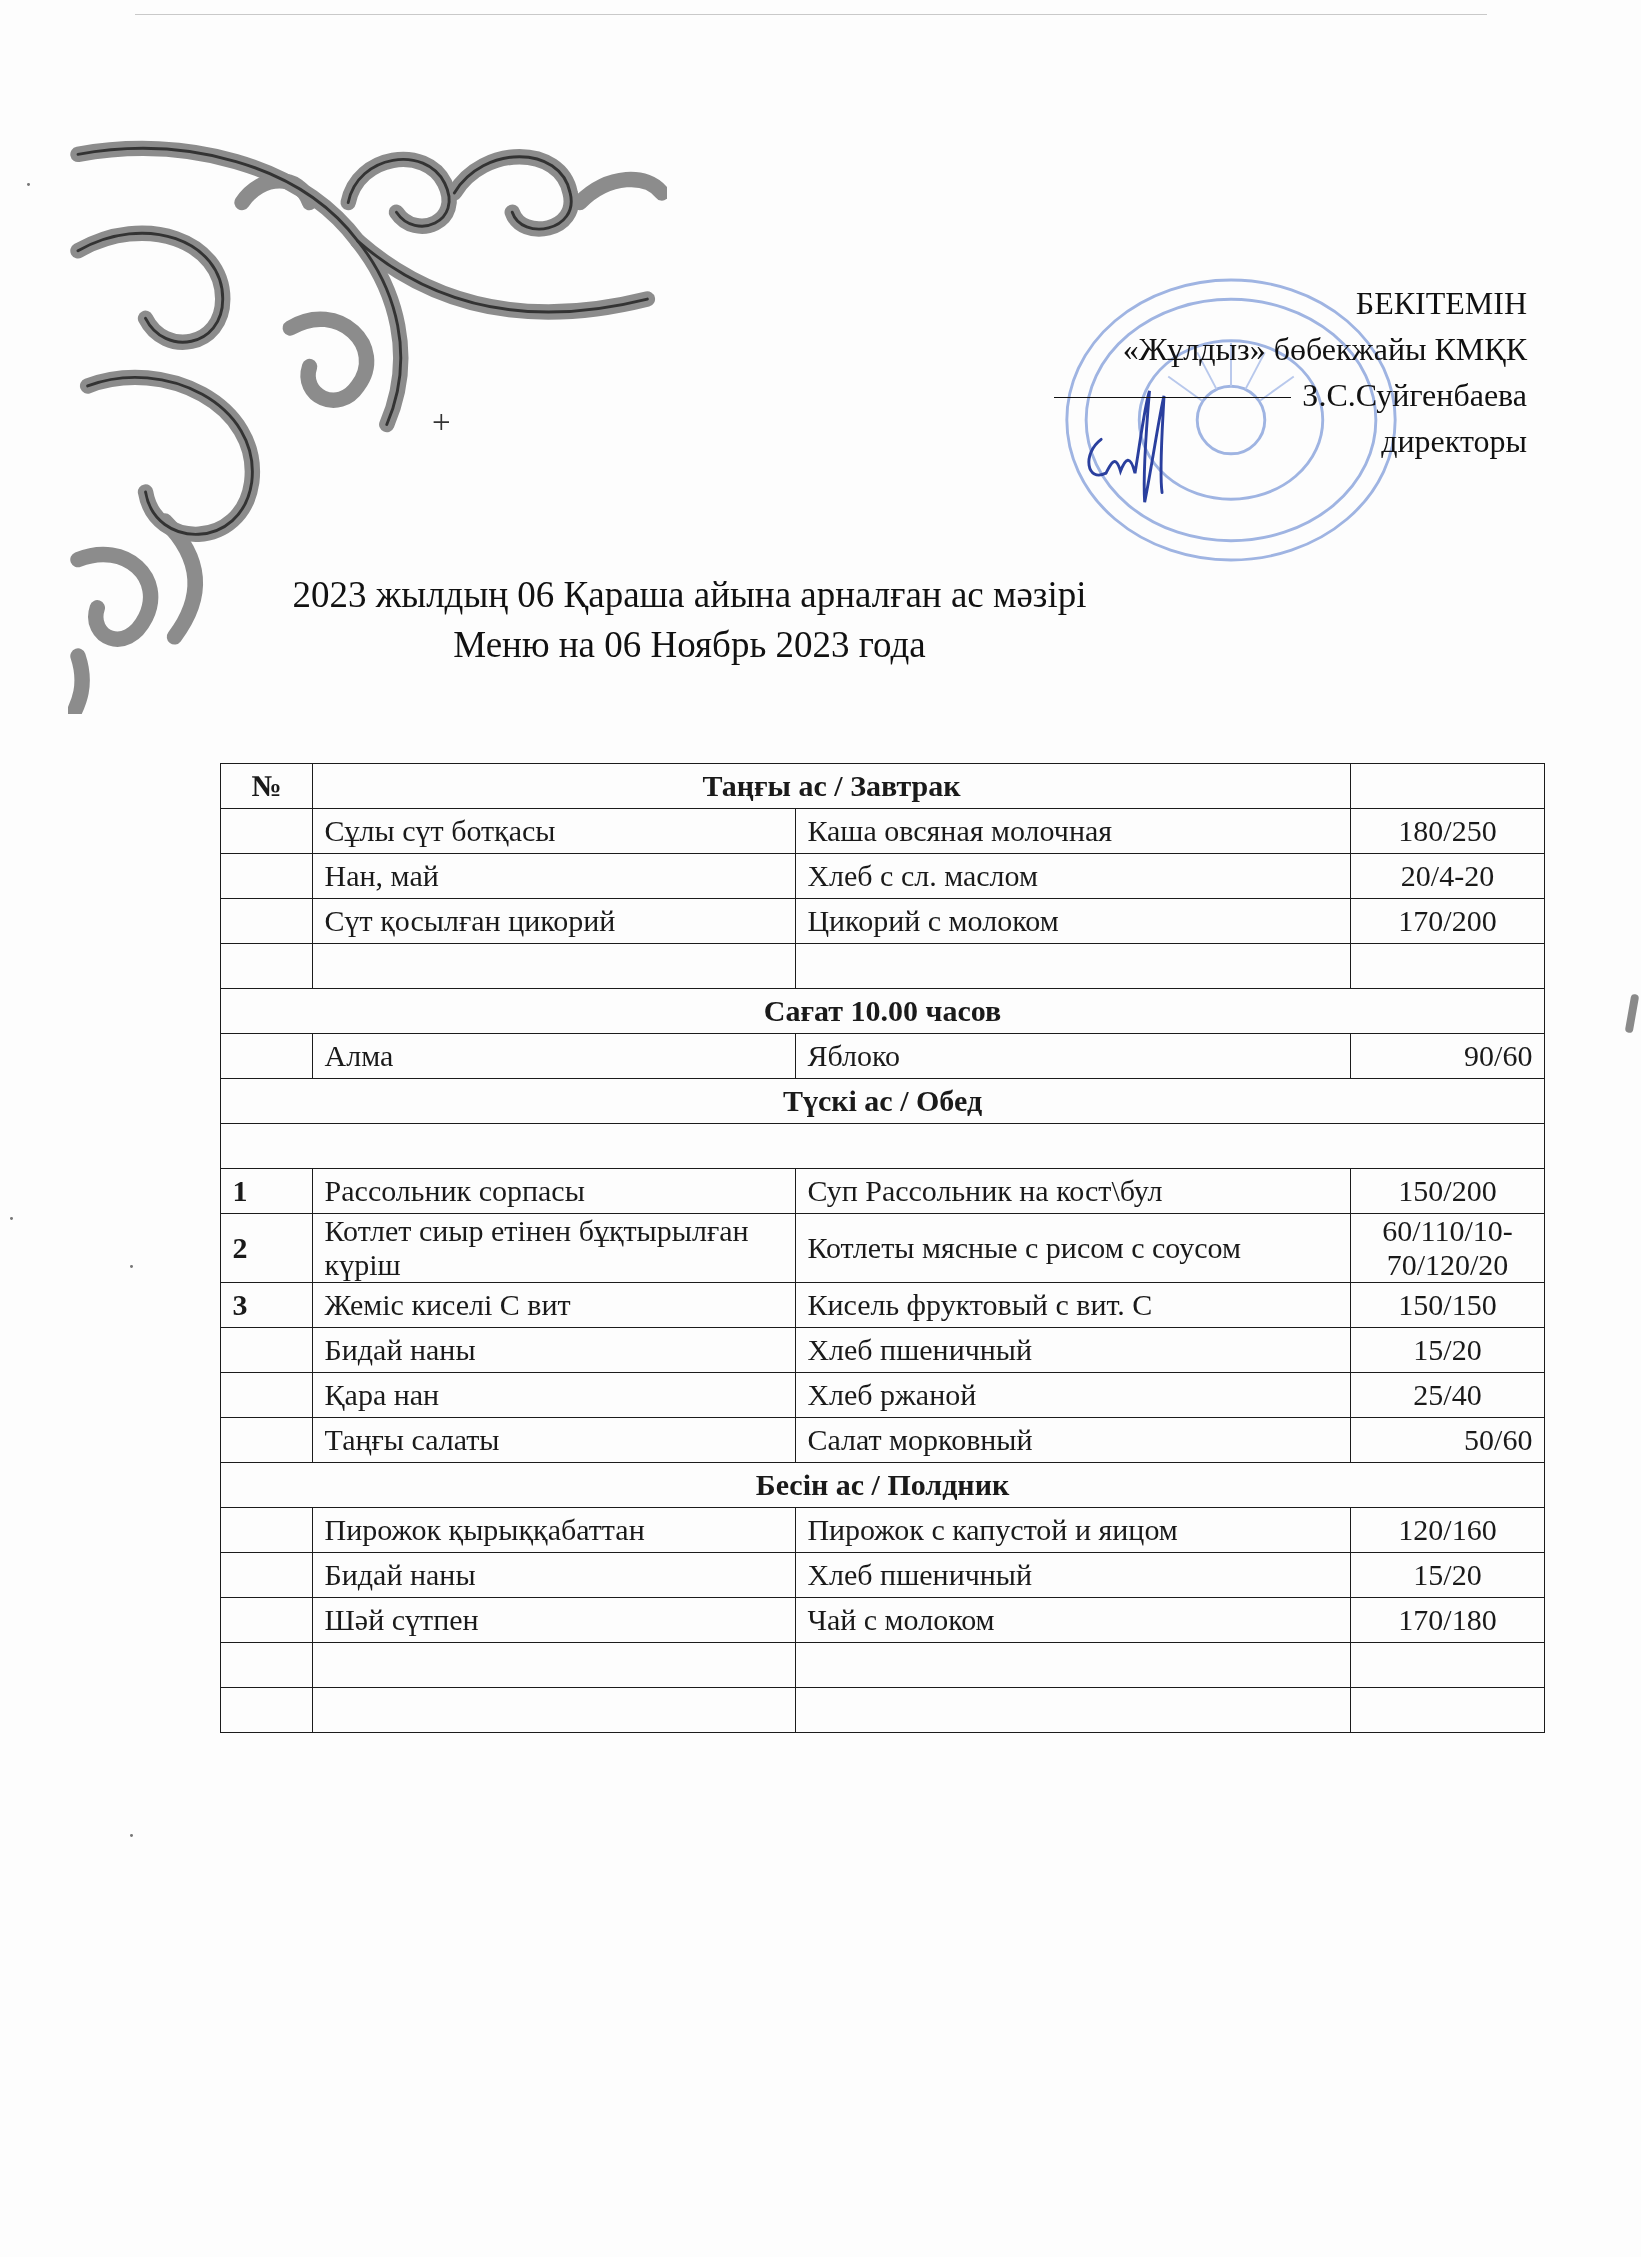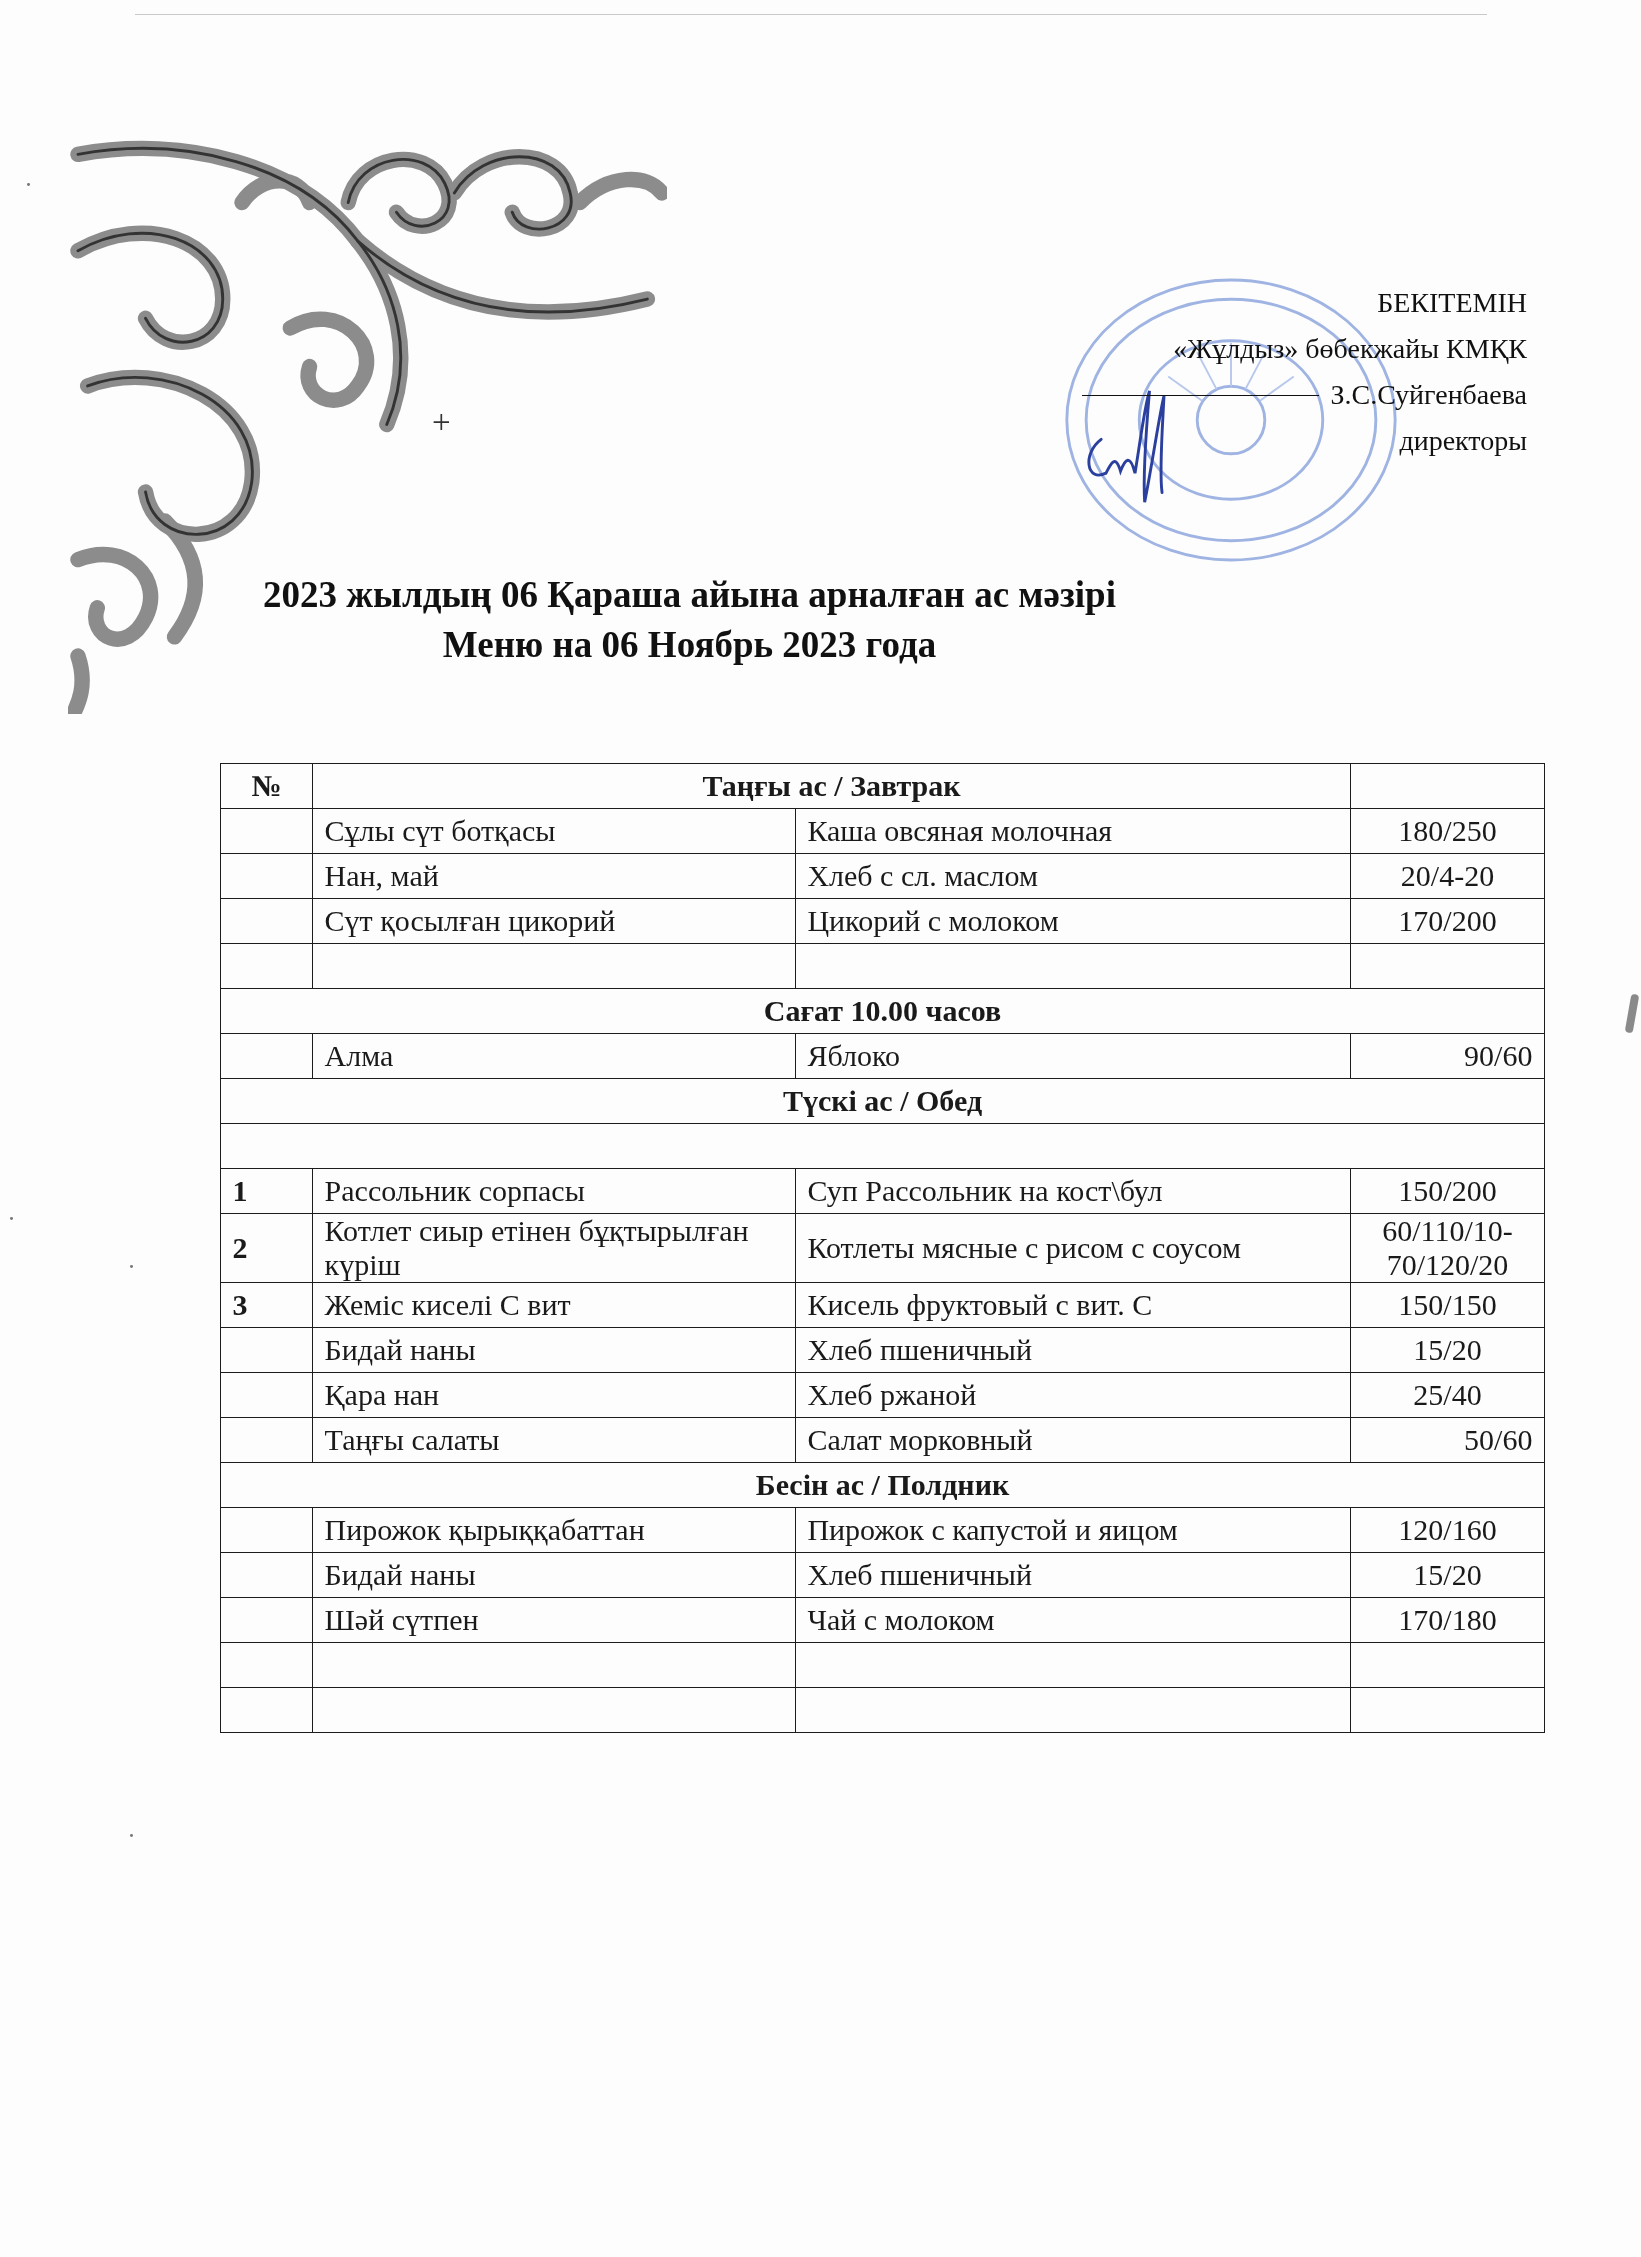--- a/index.html
+++ b/index.html
@@ -4,24 +4,24 @@
 <style>
   html, body { margin: 0; padding: 0; }
   body {
     width: 1641px; height: 2257px; background: #fdfdfd; position: relative; overflow: hidden;
     font-family: "Liberation Serif", "DejaVu Serif", serif; color: #1a1a1a;
   }
   .top-line { position: absolute; left: 135px; top: 13.5px; width: 1352px; height: 1px; background: #c9c9c9; }
   .ornament { position: absolute; left: 68px; top: 135px; width: 599px; height: 579px; }
   .crosshair { position: absolute; left: 432px; top: 406px; font-size: 33px; color: #333; line-height: 1; }
   .stamp { position: absolute; left: 1062px; top: 275px; width: 338px; height: 290px; }
-  .approve { position: absolute; right: 114px; top: 280px; text-align: right; font-size: 28px; line-height: 46px; color: #111; }
+  .approve { position: absolute; right: 114px; top: 280px; text-align: right; font-size: 32px; line-height: 46px; color: #111; }
   .approve .sigline { display: inline-block; width: 237px; border-bottom: 1.9px solid #111; margin-right: 11.6px; vertical-align: 7.7px; }
   .signature { position: absolute; left: 1077px; top: 386px; width: 116px; height: 126px; }
-  .title { position: absolute; left: 0; width: 1379px; top: 570px; text-align: center; font-weight: bold; font-size: 37px; line-height: 50px; color: #111; font-family: "Liberation Serif", serif; }
+  .title { position: absolute; left: 0; width: 1379px; top: 570px; text-align: center; font-weight: normal; font-size: 37px; line-height: 50px; color: #111; font-family: "Liberation Serif", serif; }
   table.menu { position: absolute; left: 220px; top: 763px; width: 1325px; border-collapse: collapse; font-size: 30px; }
   table.menu td { border: 1.9px solid #1c1c1c; padding: 0 11.6px; height: 44px; vertical-align: middle; }
   table.menu td.c1 { width: 68px; font-weight: bold; }
   table.menu td.c2 { width: 460px; }
   table.menu td.c3 { width: 533px; }
   table.menu td.c4 { width: 170px; text-align: center; }
   table.menu tr.section td { text-align: center; font-weight: bold; }
   table.menu tr.blank td { height: 44px; }
   .c4.left { text-align: center; }
   .c4.right { text-align: right !important; }

